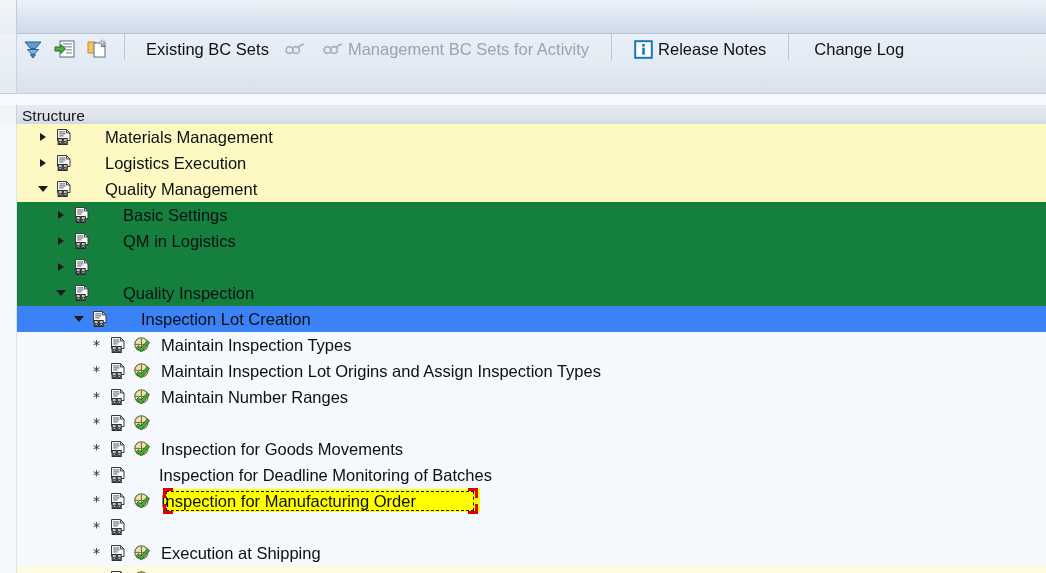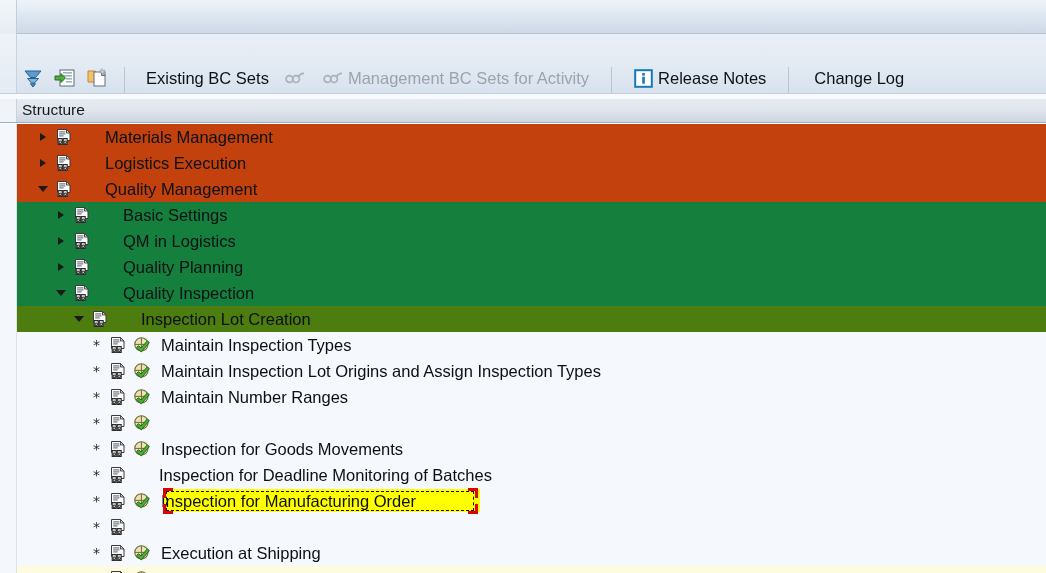--- a/index.html
+++ b/index.html
@@ -57,21 +57,21 @@
     position: absolute; left: 0; top: 0;
     width: 17px; height: 59px;
     background: linear-gradient(to bottom, #eef3f8 0%, #e3ebf3 100%);
     border-right: 1px solid #c8d3df;
   }
   .tb-row {
     position: absolute;
     left: 18px; top: 0;
     height: 59px;
     display: flex;
-    align-items: flex-end;
+    align-items: flex-start;
     white-space: nowrap;
   }
   .tb-icon-btn {
     width: 30px; height: 30px;
     margin-right: 2px;
     display: flex; align-items: center; justify-content: center;
     cursor: default;
   }
   .tb-sep {
     width: 1px; height: 26px;
@@ -88,21 +88,21 @@
     color: #0d1116;
     cursor: default;
   }
   .tb-item.disabled { color: #9aa4ad; }
   .tb-item .lbl { margin-left: 3px; }
   .tb-item .ico { display: inline-flex; align-items: center; margin-right: 2px; }
 
   
   .struct-head {
     position: absolute;
-    left: 0; top: 99px;
+    left: 0; top: 105px;
     width: 1046px; height: 24px;
     background: linear-gradient(to bottom, #e6ebf1 0%, #dfe5ec 50%, #ccd4dd 100%);
     border-bottom: 1px solid #9fb0c2;
   }
   .struct-head .edge-left {
     position: absolute; left: 0; top: 0;
     width: 17px; height: 23px;
     background: #f0f3f7;
     border-right: 1px solid #c9d3de;
   }
@@ -130,23 +130,23 @@
     z-index: 5;
   }
   .row {
     position: relative;
     height: 26px;
     display: flex;
     align-items: center;
     white-space: nowrap;
   }
   
-  .row.d0 { background: #c2410c; }
+  .row.d0 { background: #fef9c3; }
   .row.d1 { background: #15803d; }
-  .row.d2 { background: #4d7c0f; }
+  .row.d2 { background: #3b82f6; }
   .row.d3 { background: #f5f9fd; }
   .row.d3b { background: #fdfce0; }
 
   .twisty {
     width: 13px; height: 13px;
     display: inline-flex;
     align-items: center; justify-content: center;
     flex: 0 0 auto;
     cursor: default;
   }
@@ -434,21 +434,20 @@
               <rect x="4.2" y="5.4" width="6.2" height="1" fill="#55606b"></rect>
               <rect x="4.2" y="7.4" width="4.4" height="1" fill="#55606b"></rect>
               <path d="M3.2 10.6 H7.2 V16.4 H3.2 Z" fill="#fdfdfd" stroke="#2b2b2b" stroke-width="1.1"></path>
               <path d="M8.2 10.6 H12.2 V16.4 H8.2 Z" fill="#fdfdfd" stroke="#2b2b2b" stroke-width="1.1"></path>
               <circle cx="5.2" cy="14.2" r="1.25" fill="none" stroke="#2b2b2b" stroke-width="1.1"></circle>
               <circle cx="10.2" cy="14.2" r="1.25" fill="none" stroke="#2b2b2b" stroke-width="1.1"></circle>
               <rect x="7.1" y="11.4" width="1.3" height="1.1" fill="#2b2b2b"></rect>
             </svg>
           </span>
           <span class="actspacer"></span>
-          <span class="rowlabel">Quality Planning</span>
         </div>
         <div class="row d1">
           <div class="ind" style="width:54px"></div>
           <div class="twisty">
             <span class="tri-d"></span>
           </div>
           <span class="nodeicon" style="margin-left:6px">
             <svg width="19" height="19" viewBox="0 0 19 19">
               <path d="M2.5 1.5 H11.5 L15 5 V12.5 H2.5 Z" fill="#fbfbfb" stroke="#3b3b3b" stroke-width="1"></path>
               <path d="M11.5 1.5 L15 5 H11.5 Z" fill="#cfd6dd" stroke="#3b3b3b" stroke-width="0.9"></path>

